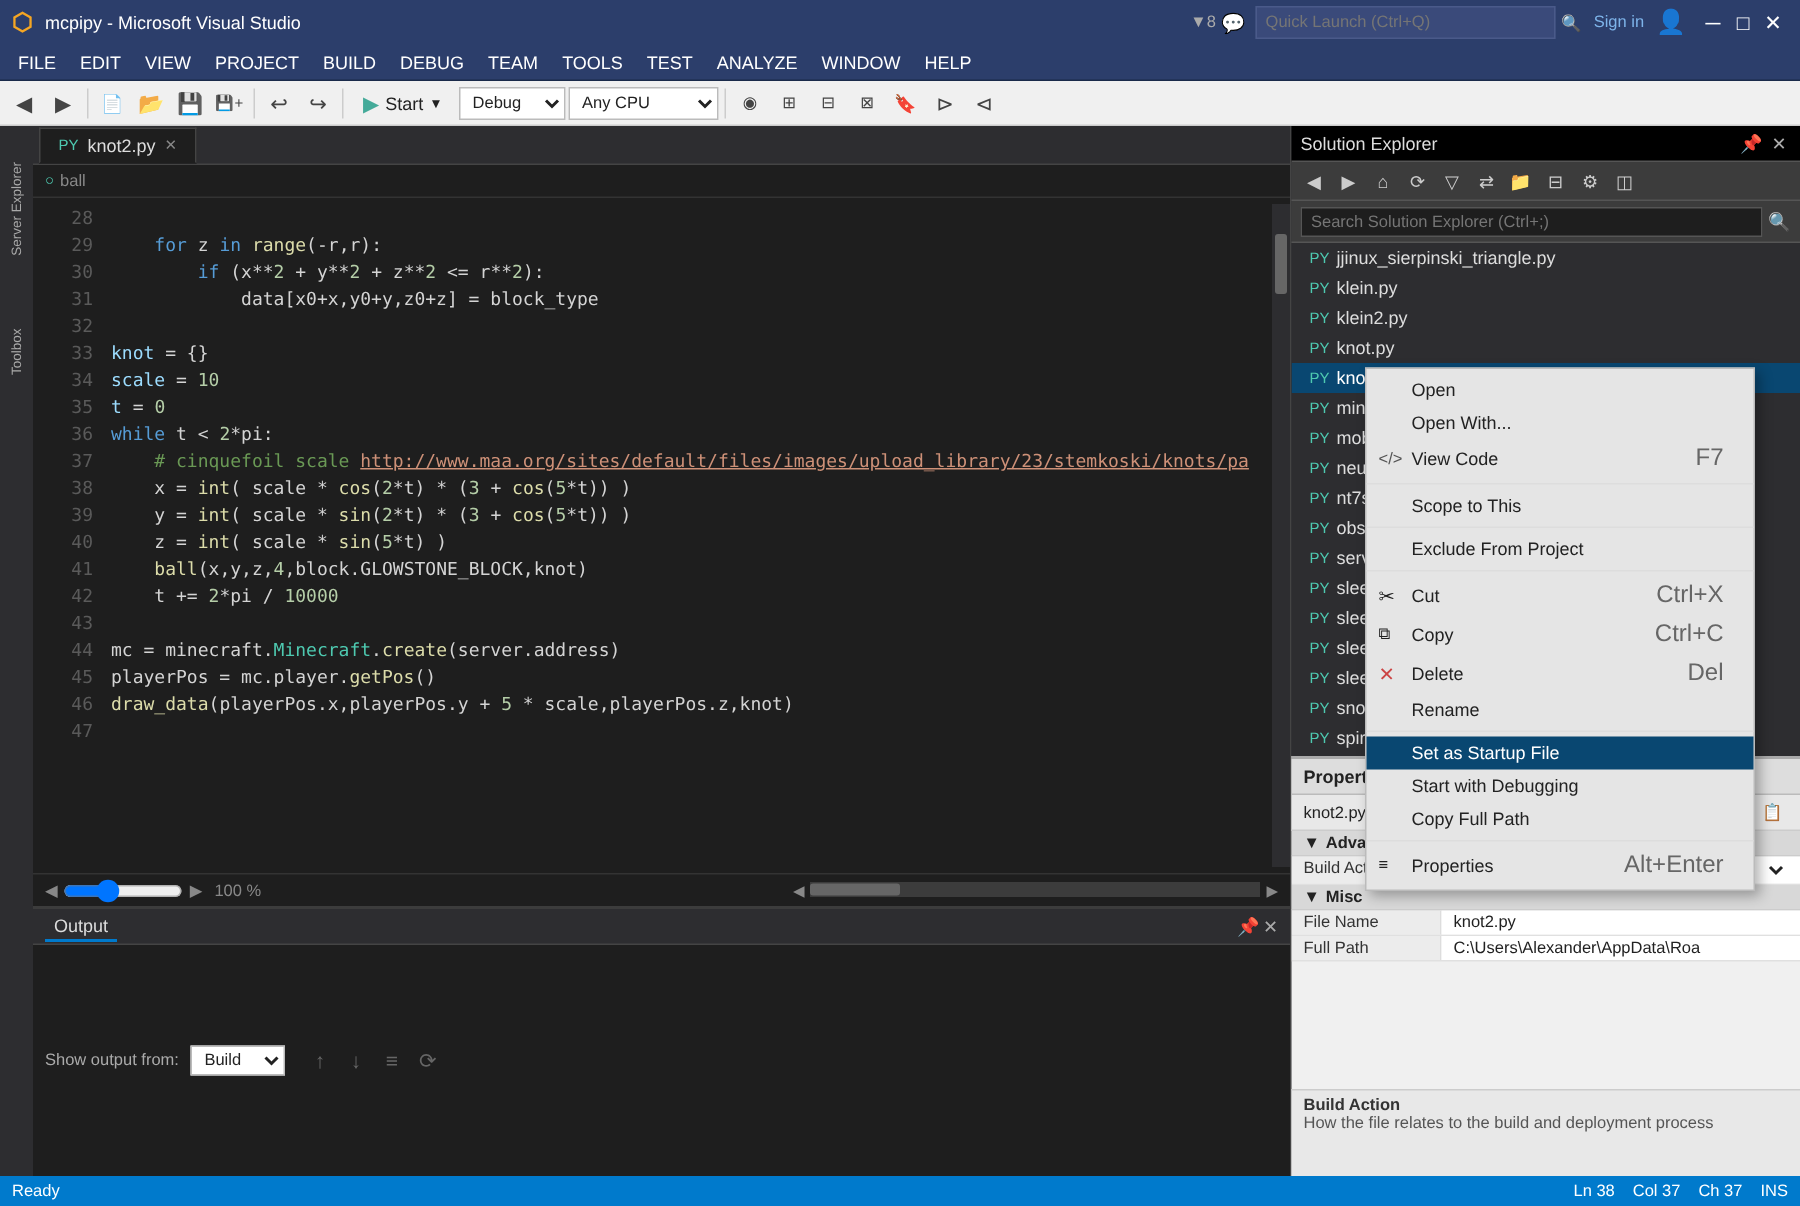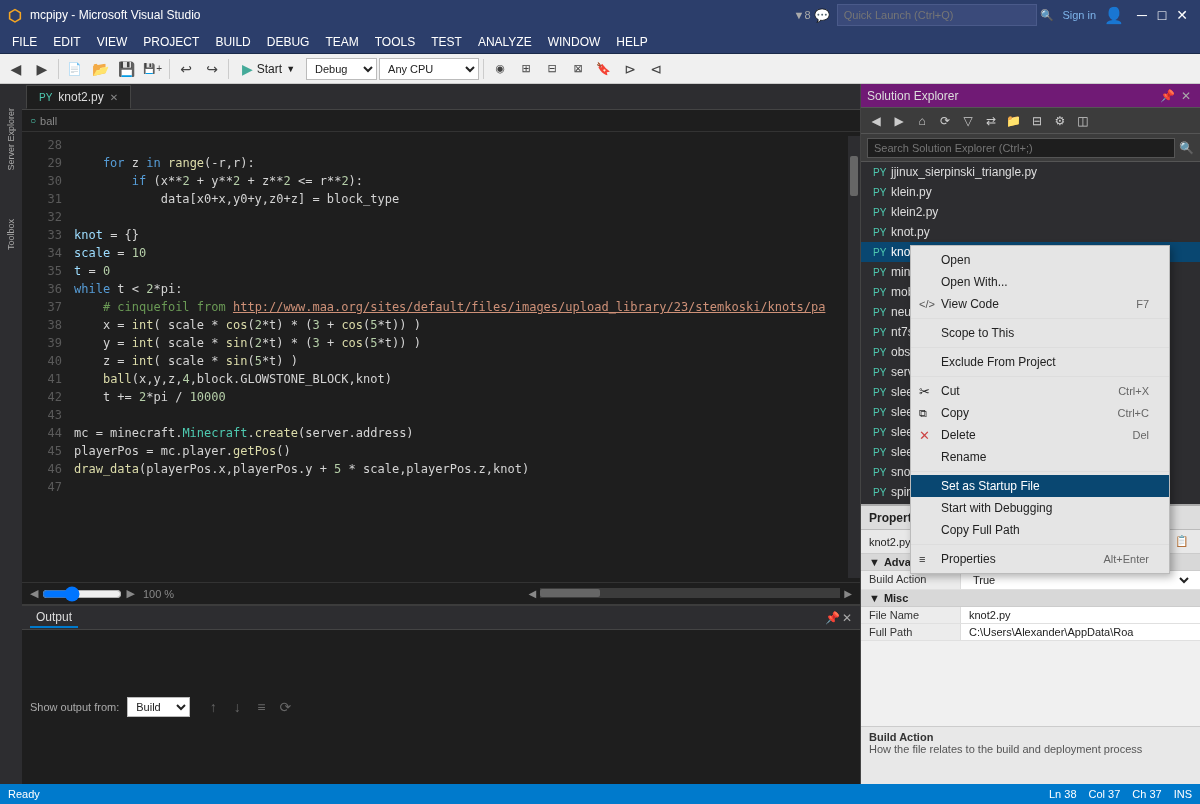--- a/index.html
+++ b/index.html
@@ -53,21 +53,21 @@
     #output-header { background: #2d2d30; height: 24px; display: flex; align-items: center; padding: 0 8px; border-bottom: 1px solid #444; gap: 8px; }
     .output-tab { color: #aaa; font-size: 12px; cursor: pointer; padding: 2px 6px; }
     .output-tab.active { color: #ddd; border-bottom: 2px solid #007acc; }
     #output-controls { margin-left: auto; display: flex; gap: 2px; }
     #output-body { flex: 1; padding: 4px 8px; display: flex; align-items: center; gap: 8px; }
     #show-output-label { color: #aaa; font-size: 11px; white-space: nowrap; }
     #output-select { background: white; border: 1px solid #bbb; padding: 1px 4px; font-size: 11px; height: 20px; color: #222; }
 
     
     #solution-explorer { width: 340px; background: #2d2d30; border-left: 1px solid #444; display: flex; flex-direction: column; }
-    #se-title-bar { background: #701a75; height: 24px; display: flex; align-items: center; padding: 0 6px; color: #ddd; font-size: 12px; border-bottom: 1px solid #555; }
+    #se-title-bar { background: #000000; height: 24px; display: flex; align-items: center; padding: 0 6px; color: #ddd; font-size: 12px; border-bottom: 1px solid #555; }
     #se-title-bar .se-title { flex: 1; }
     #se-title-bar .se-controls { display: flex; gap: 2px; }
     .se-ctrl-btn { width: 16px; height: 16px; background: transparent; border: none; color: #aaa; cursor: pointer; font-size: 12px; display: flex; align-items: center; justify-content: center; }
     #se-toolbar { background: #3c3c3c; height: 26px; display: flex; align-items: center; padding: 0 4px; gap: 1px; border-bottom: 1px solid #555; }
     .se-tb-btn { width: 22px; height: 20px; background: transparent; border: 1px solid transparent; cursor: pointer; display: flex; align-items: center; justify-content: center; color: #ccc; font-size: 12px; }
     #se-search { background: #3c3c3c; height: 28px; display: flex; align-items: center; padding: 0 6px; border-bottom: 1px solid #555; }
     #se-search input { flex: 1; background: #1e1e1e; border: 1px solid #555; color: #ddd; padding: 2px 6px; font-size: 11px; height: 20px; }
     .se-search-icon { color: #aaa; font-size: 12px; margin-left: 4px; }
     #se-tree { flex: 1; overflow-y: auto; background: #2d2d30; }
     .se-item { display: flex; align-items: center; padding: 2px 4px 2px 12px; cursor: pointer; color: #ddd; font-size: 12px; height: 20px; }
@@ -88,21 +88,21 @@
     .prop-val { flex: 1; padding: 2px 8px; font-size: 11px; color: #222; background: white; }
     #prop-footer { height: 60px; padding: 4px 8px; background: #e8e8e8; border-top: 1px solid #ccc; }
     #prop-footer .prop-footer-title { font-size: 11px; font-weight: bold; color: #333; }
     #prop-footer .prop-footer-desc { font-size: 11px; color: #555; }
 
     
     #context-menu { position: absolute; background: #e5e5e5; border: 1px solid #bbb; box-shadow: 3px 3px 8px rgba(0,0,0,0.3); z-index: 1000; width: 260px; padding: 3px 0; }
     .cm-item { display: flex; align-items: center; padding: 4px 20px 4px 30px; cursor: pointer; font-size: 12px; color: #222; position: relative; }
     .cm-item.highlighted { background: #094771; color: white; }
     .cm-item .cm-icon { position: absolute; left: 8px; font-size: 13px; }
-    .cm-item .cm-shortcut { margin-left: auto; color: #666; font-size: 11px; }
+    .cm-item .cm-shortcut { margin-left: auto; color: #666; font-size: 16px; }
     .cm-separator { height: 1px; background: #ddd; margin: 3px 0; }
 
     
     #status-bar { background: #007acc; height: 20px; display: flex; align-items: center; padding: 0 8px; color: white; font-size: 11px; position: absolute; bottom: 0; left: 0; right: 0; }
     #status-bar .status-left { display: flex; gap: 16px; }
     #status-bar .status-right { margin-left: auto; display: flex; gap: 12px; }
 
     .code-keyword { color: #569cd6; }
     .code-comment { color: #6a9955; }
     .code-number { color: #b5cea8; }
@@ -234,21 +234,21 @@
 
         <div id="code-content">
 <span class="code-keyword">    for</span> z <span class="code-keyword">in</span> <span class="code-function">range</span>(-r,r):
 <span class="code-keyword">        if</span> (x**<span class="code-number">2</span> + y**<span class="code-number">2</span> + z**<span class="code-number">2</span> &lt;= r**<span class="code-number">2</span>):
             data[x0+x,y0+y,z0+z] = block_type
 
 <span class="code-var">knot</span> = {}
 <span class="code-var">scale</span> = <span class="code-number">10</span>
 <span class="code-var">t</span> = <span class="code-number">0</span>
 <span class="code-keyword">while</span> t &lt; <span class="code-number">2</span>*pi:
-<span class="code-comment">    # cinquefoil from </span><span style="color:#ce9178;text-decoration:underline;">http://www.maa.org/sites/default/files/images/upload_library/23/stemkoski/knots/pa</span>
+<span class="code-comment">    # cinquefoil scale </span><span style="color:#ce9178;text-decoration:underline;">http://www.maa.org/sites/default/files/images/upload_library/23/stemkoski/knots/pa</span>
     x = <span class="code-function">int</span>( scale * <span class="code-function">cos</span>(<span class="code-number">2</span>*t) * (<span class="code-number">3</span> + <span class="code-function">cos</span>(<span class="code-number">5</span>*t)) )
     y = <span class="code-function">int</span>( scale * <span class="code-function">sin</span>(<span class="code-number">2</span>*t) * (<span class="code-number">3</span> + <span class="code-function">cos</span>(<span class="code-number">5</span>*t)) )
     z = <span class="code-function">int</span>( scale * <span class="code-function">sin</span>(<span class="code-number">5</span>*t) )
     <span class="code-function">ball</span>(x,y,z,<span class="code-number">4</span>,block.GLOWSTONE_BLOCK,knot)
     t += <span class="code-number">2</span>*pi / <span class="code-number">10000</span>
 
 mc = minecraft.<span class="code-method">Minecraft</span>.<span class="code-function">create</span>(server.address)
 playerPos = mc.player.<span class="code-function">getPos</span>()
 <span class="code-function">draw_data</span>(playerPos.x,playerPos.y + <span class="code-number">5</span> * scale,playerPos.z,knot)
         </div>

